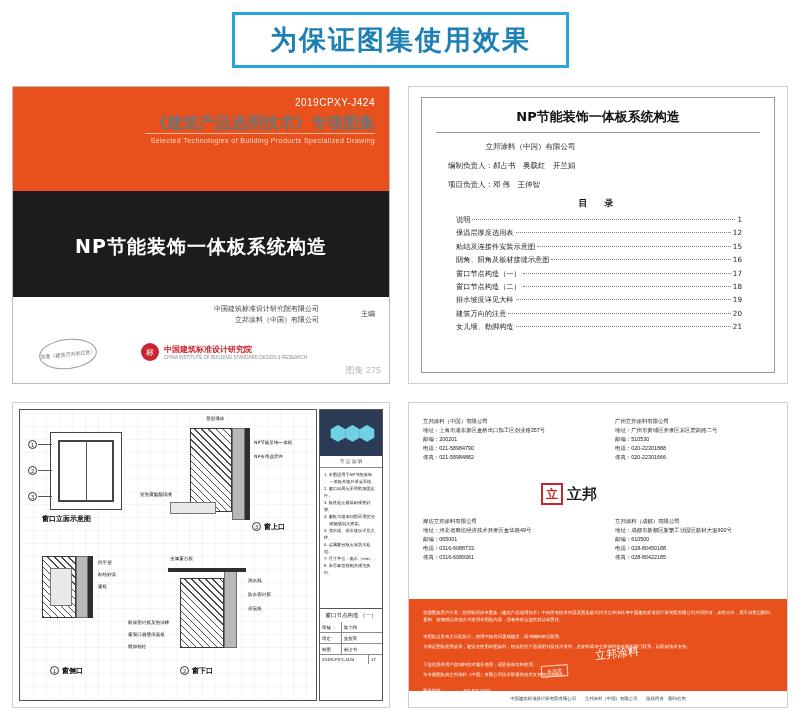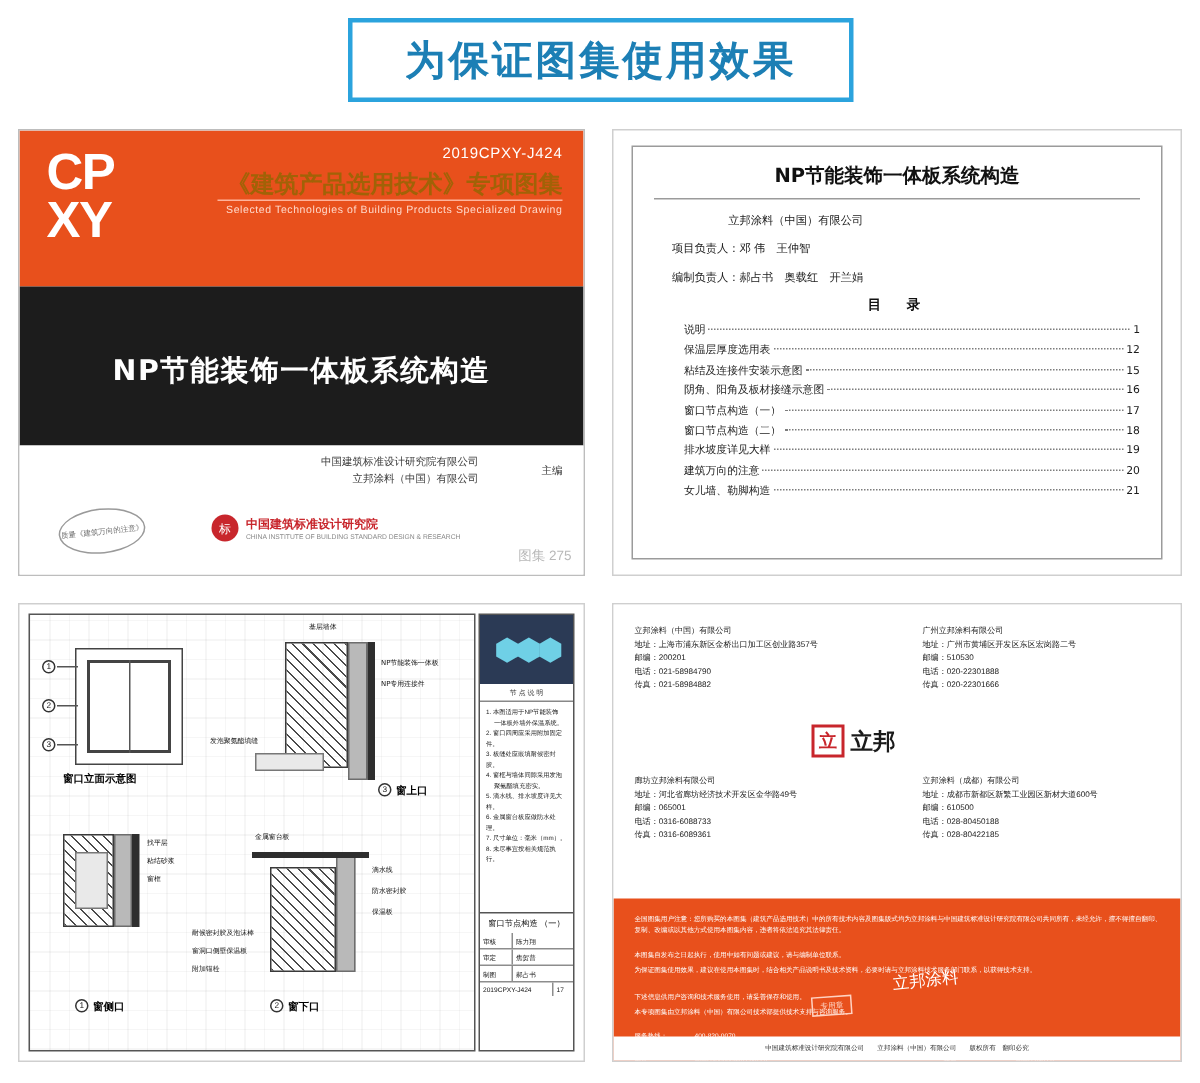--- a/index.html
+++ b/index.html
@@ -50,21 +50,21 @@
     color: #fff; font-weight: bold; font-size: 34px; line-height: 32px;
     font-family: "Liberation Sans", sans-serif;
     letter-spacing: -1px;
   }
   .cover-code {
     position: absolute; right: 14px; top: 10px;
     color: #fff; font-size: 10px; letter-spacing: .5px;
   }
   .cover-title-cn {
     position: absolute; right: 14px; top: 26px;
-    color: #a16207; font-size: 16px; font-weight: bold;
+    color: #737373; font-size: 16px; font-weight: bold;
     font-family: Liberation Serif, serif;
   }
   .cover-title-en {
     position: absolute; right: 14px; top: 50px;
     color: #ffd9cb; font-size: 7px; letter-spacing: .4px;
   }
   .cover-rule {
     position: absolute; left: 132px; right: 14px; top: 46px;
     height: 1px; background: #ffb39b;
   }
@@ -120,21 +120,21 @@
     font-family: "DejaVu Sans", sans-serif;
     padding-bottom: 6px;
   }
   .c-headrule { height: 1px; background: #9b9b9b; margin: 0 14px; }
   .c-meta { margin: 9px 0 0 26px; font-size: 7.5px; color: #222; }
   .c-mulu {
     text-align: center; font-size: 9px; font-weight: bold; color: #111;
     margin: 7px 0 3px 0; letter-spacing: 4px;
     font-family: "DejaVu Sans", sans-serif;
   }
-  .toc { margin: 0 14px 0 34px; }
+  .toc { margin: 0 32px 0 34px; }
   .toc-row {
     display: flex; align-items: baseline;
     font-size: 7.2px; color: #1c1c1c; line-height: 13.4px;
     font-family: "DejaVu Sans", sans-serif;
   }
   .toc-label { white-space: nowrap; }
   .toc-dots {
     flex: 1; margin: 0 2px;
     border-bottom: 1px dotted #7d7d7d; transform: translateY(-2px);
   }
@@ -245,21 +245,20 @@
 <body>
 
 <div class="page">
 
   <div class="banner">
     <div class="banner-text">为保证图集使用效果</div>
   </div>
 
   <div class="card" id="cover">
     <div class="cover-orange"></div>
-    <div class="cpxy">CP<br>XY</div>
     <div class="cover-code">2019CPXY-J424</div>
     <div class="cover-title-cn">《建筑产品选用技术》专项图集</div>
     <div class="cover-rule"></div>
     <div class="cover-title-en">Selected Technologies of Building Products Specialized Drawing</div>
 
     <div class="cover-black"></div>
     <div class="cover-main-title">NP节能装饰一体板系统构造</div>
 
     <div class="cover-bottom"></div>
     <div class="cover-pub">
@@ -276,22 +275,22 @@
     </div>
     <div class="wm">图集 275</div>
   </div>
 
   <div class="card" id="contents">
     <div class="c-inner">
       <div class="c-header">NP节能装饰一体板系统构造</div>
       <div class="c-headrule"></div>
 
       <div class="c-meta">　　　　　立邦涂料（中国）有限公司</div>
+      <div class="c-meta">编制负责人：郝占书　奥载红　开兰娟</div>
       <div class="c-meta">项目负责人：邓 伟　王仲智</div>
-      <div class="c-meta">编制负责人：郝占书　奥载红　开兰娟</div>
 
       <div class="c-mulu">目　录</div>
 
       <div class="toc">
         <div class="toc-row">
           <span class="toc-label">说明</span>
           <span class="toc-dots"></span>
           <span class="toc-page">1</span>
         </div>
         <div class="toc-row">

